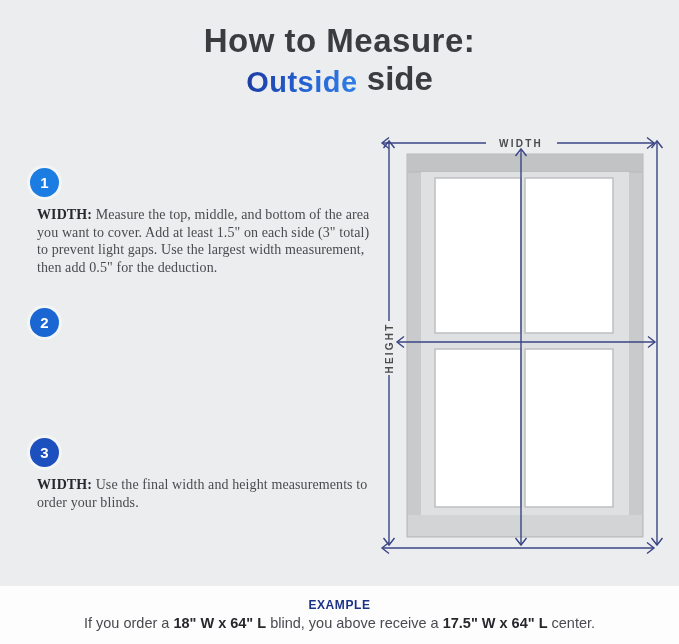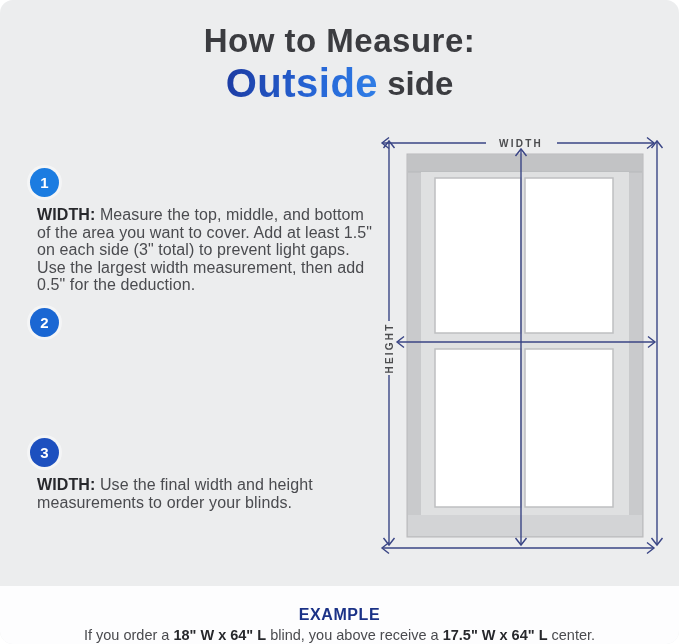--- a/index.html
+++ b/index.html
@@ -5,21 +5,20 @@
   * { margin: 0; padding: 0; box-sizing: border-box; }
   html, body { width: 679px; }
   body { font-family: "Liberation Sans", "DejaVu Sans", sans-serif; }
 
   .page {
     position: relative;
     width: 679px;
     height: 644px;
     background: var(--bg);
     overflow: hidden;
-    border-radius: 13px;
   }
 
   
   .header {
     position: absolute;
     top: 24px; left: 0; right: 0;
     text-align: center;
     line-height: 1.06;
   }
   .title-line1 {
@@ -28,21 +27,21 @@
     letter-spacing: 0.5px;
     color: var(--title_dark);
   }
   .title-line2 {
     font-size: 33px;
     font-weight: 600;
     color: var(--title_dark);
     margin-top: 3px;
   }
   .title-accent {
-    font-size: 40px;
+    font-size: 29px;
     font-weight: 800;
     letter-spacing: 0.5px;
     background-image: linear-gradient(100deg, var(--grad_start) 5%, var(--grad_mid) 55%, var(--grad_end) 95%);
     -webkit-background-clip: text;
     background-clip: text;
     color: transparent;
     vertical-align: -2px;
   }
 
   
@@ -60,24 +59,25 @@
     align-items: center;
     justify-content: center;
     box-shadow: 0 0 0 3px rgba(255,255,255,0.45);
   }
   .step-badge-1 { background: var(--step1); }
   .step-badge-2 { background: var(--step2); }
   .step-badge-3 { background: var(--step3); }
   .step-text {
     margin-top: 9px;
     margin-left: 7px;
-    font-size: 16px;
+    font-size: 14px;
     line-height: 17.5px;
     color: var(--body);
     letter-spacing: 0.1px;
+    font-family: Liberation Serif, serif;
   }
   .step-label {
     font-weight: 700;
     color: var(--label_dark);
   }
 
   
   .diagram {
     position: absolute;
     left: 368px;
@@ -94,25 +94,24 @@
   
   .example-bar {
     position: absolute;
     left: 0; right: 0; bottom: 0;
     height: 58px;
     background: var(--footer_bg);
     text-align: center;
     padding-top: 12px;
   }
   .example-heading {
-    font-size: 16px;
+    font-size: 12px;
     font-weight: 700;
     letter-spacing: 0.6px;
     color: var(--navy);
-    margin-top: 8px;
   }
   .example-line {
     margin-top: 3px;
     font-size: 14.5px;
     color: var(--body);
   }
   .example-bold {
     font-weight: 700;
     color: var(--label_dark);
   }

